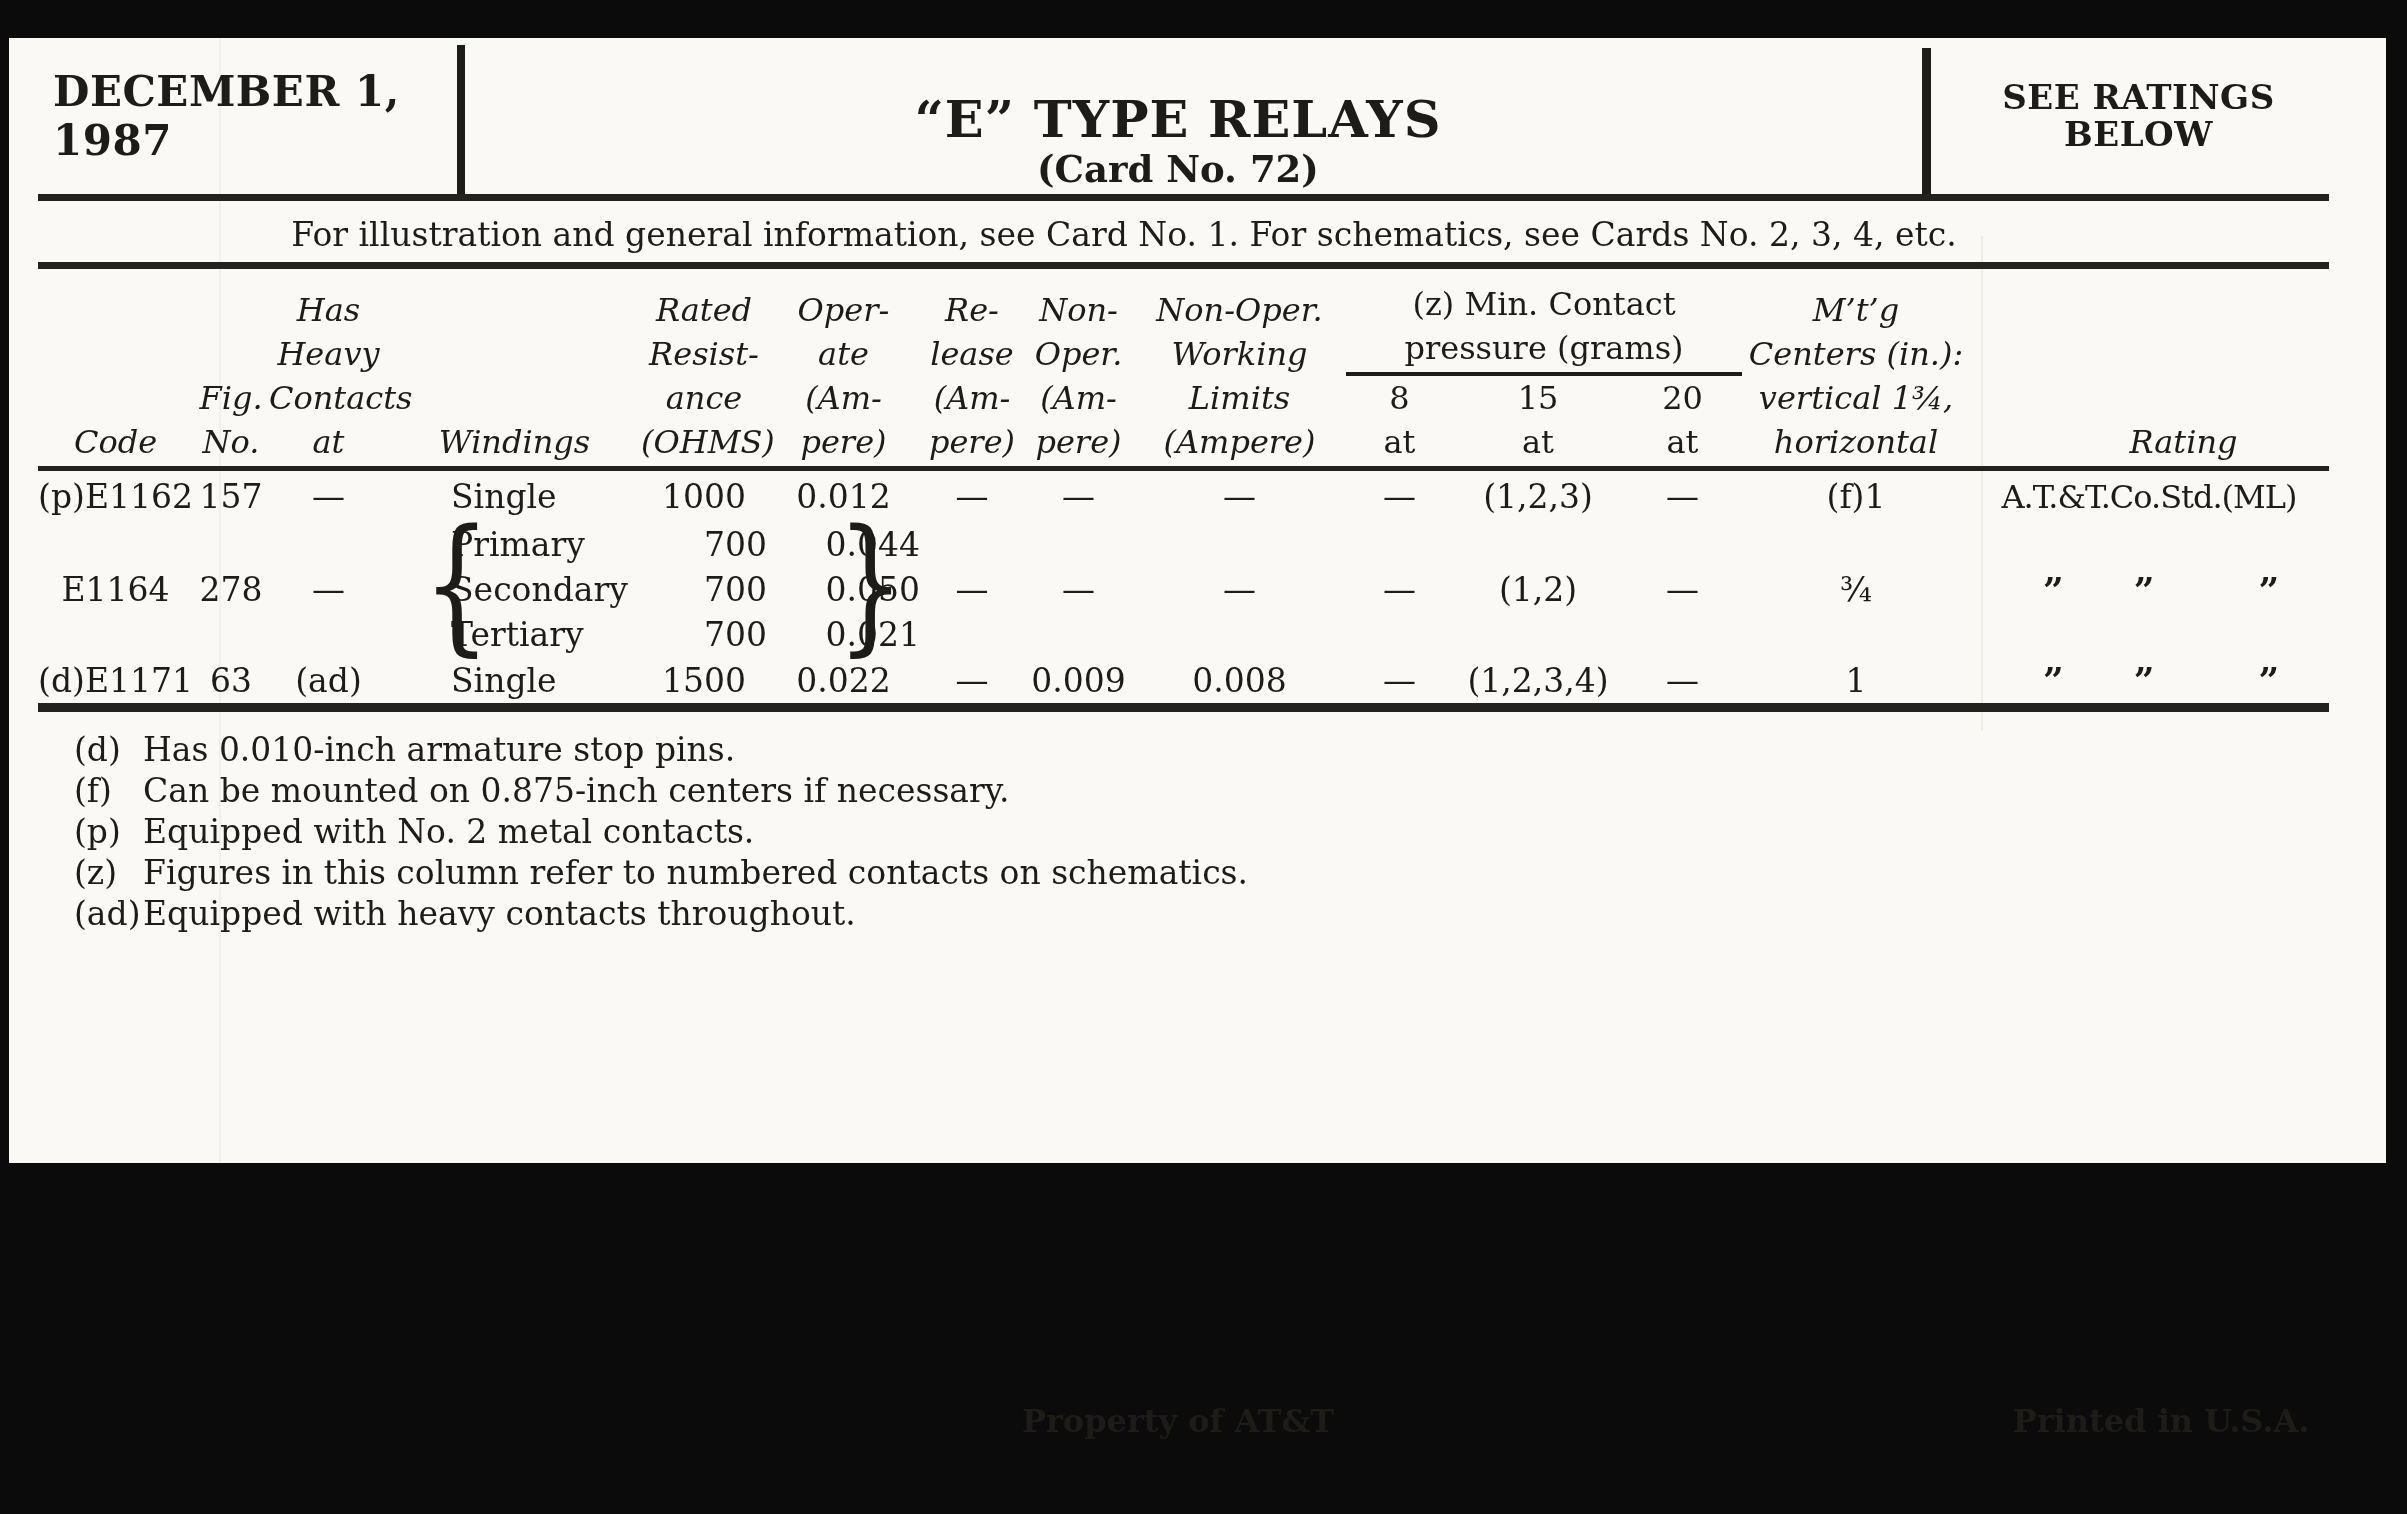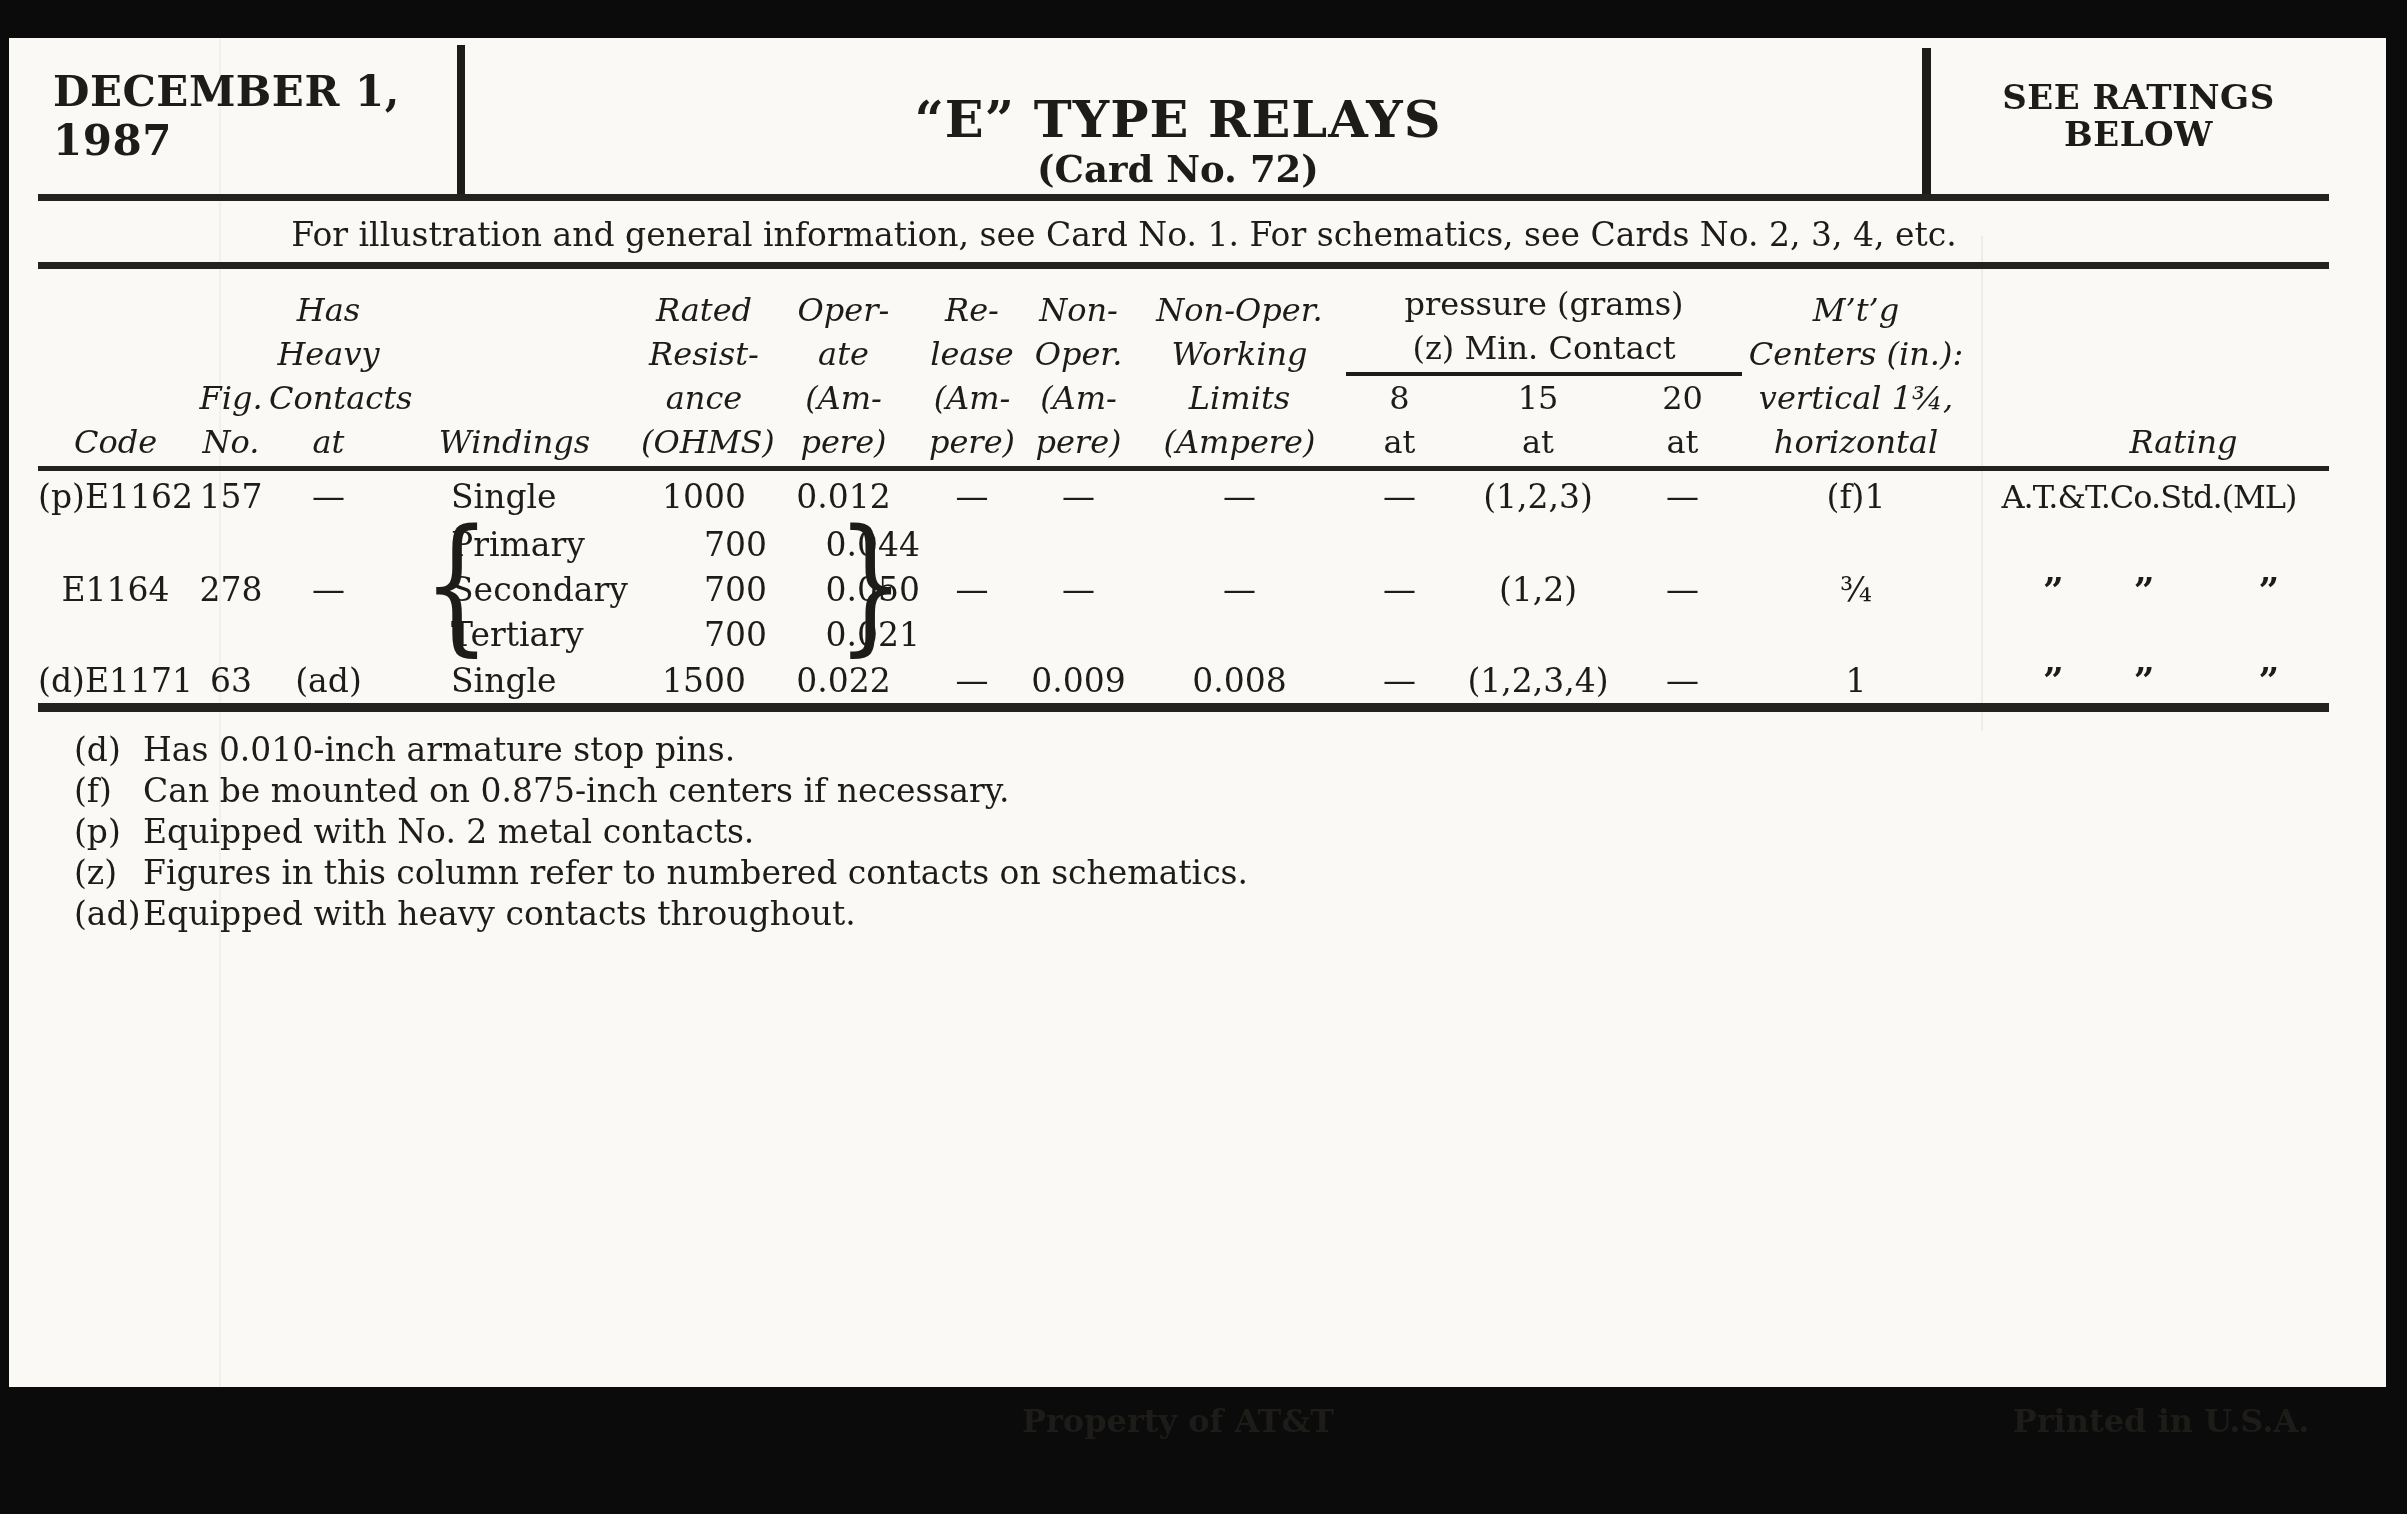--- a/index.html
+++ b/index.html
@@ -2,21 +2,21 @@
 <html style="--background: #0b0b0b; --paper: #faf9f5; --ink: #1e1c19;"><head>
 <meta charset="utf-8">
 <style>
   :root{
     --background:#0b0b0b; --paper:#faf9f5; --ink:#1e1c19;
     --cols:155px 76px 119px 253px 126px 153px 104px 109px 213px 107px 170px 119px 228px 358px;
   }
   *{margin:0;padding:0;box-sizing:border-box;}
   html,body{width:2408px;height:1515px;overflow:hidden;}
   body{background:var(--background);font-family:"DejaVu Serif","Liberation Serif",serif;color:var(--ink);}
-  .card{position:absolute;left:9px;top:38px;width:2377px;height:1349px;background:var(--paper);}
+  .card{position:absolute;left:9px;top:38px;width:2377px;height:1125px;background:var(--paper);}
   
   .hdr{position:absolute;left:0;top:0;width:100%;height:156px;}
   .hdr-date{position:absolute;left:0;top:0;width:448px;height:156px;display:flex;align-items:center;justify-content:center;padding-left:44px;font-weight:700;font-size:42px;letter-spacing:0.5px;}
   .vdiv{position:absolute;background:var(--ink);}
   .vdiv.d1{left:448px;top:7px;width:8px;height:149px;}
   .vdiv.d2{left:1913px;top:10px;width:9px;height:147px;}
   .hdr-center{position:absolute;left:456px;top:0;width:1456px;height:156px;display:flex;flex-direction:column;align-items:center;justify-content:center;padding-right:30px;margin-top:25px;}
   .hdr-title{font-weight:700;font-size:51px;line-height:55px;letter-spacing:1px;}
   .hdr-sub{font-weight:700;font-size:37px;line-height:44px;}
   .hdr-ratings{position:absolute;left:1922px;top:0;width:455px;height:156px;display:flex;flex-direction:column;align-items:center;justify-content:center;padding-right:40px;font-weight:700;font-size:34px;line-height:37px;letter-spacing:0.5px;}
@@ -132,22 +132,22 @@
           <span>(Am-</span>
           <span>pere)</span>
         </div>
       <div class="hc">
           <span>Non-Oper.</span>
           <span>Working</span>
           <span>Limits</span>
           <span>(Ampere)</span>
         </div>
       <div class="hc-group">
+        <span class="zline">(z) Min. Contact</span>
         <span class="zline">pressure (grams)</span>
-        <span class="zline">(z) Min. Contact</span>
         <div class="zrule"></div>
         <div class="zsub">
           <div class="zcell">
               <span>8</span>
               <span>at</span>
             </div>
           <div class="zcell">
               <span>15</span>
               <span>at</span>
             </div>

